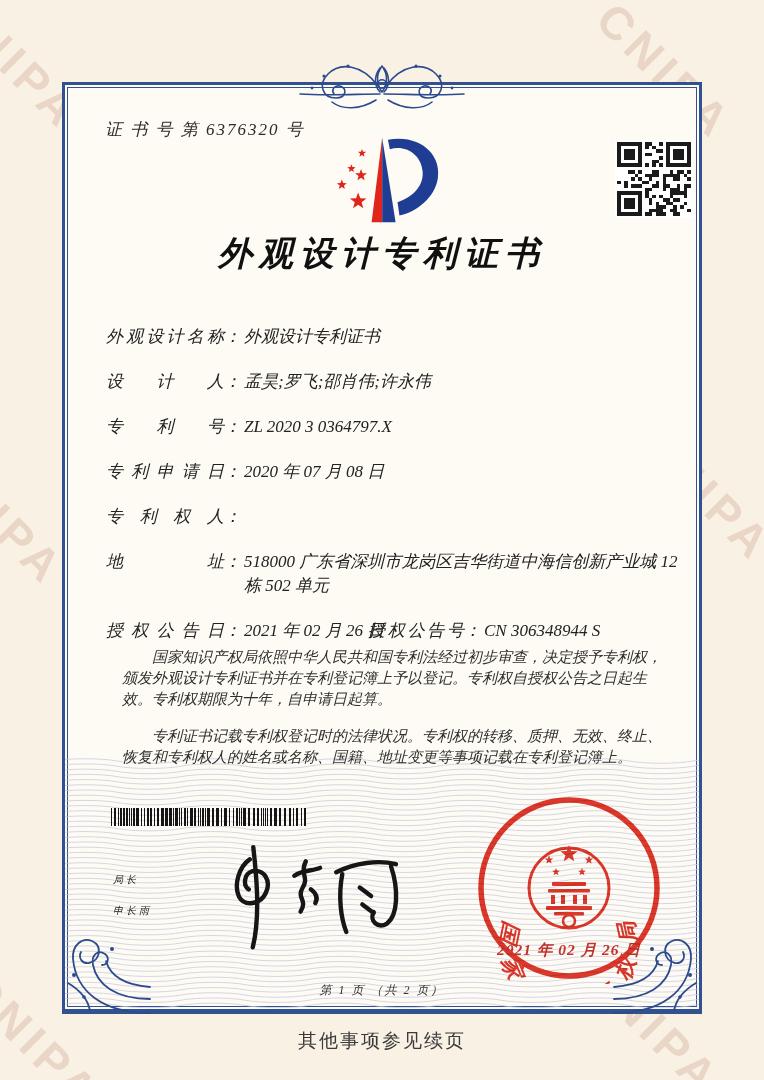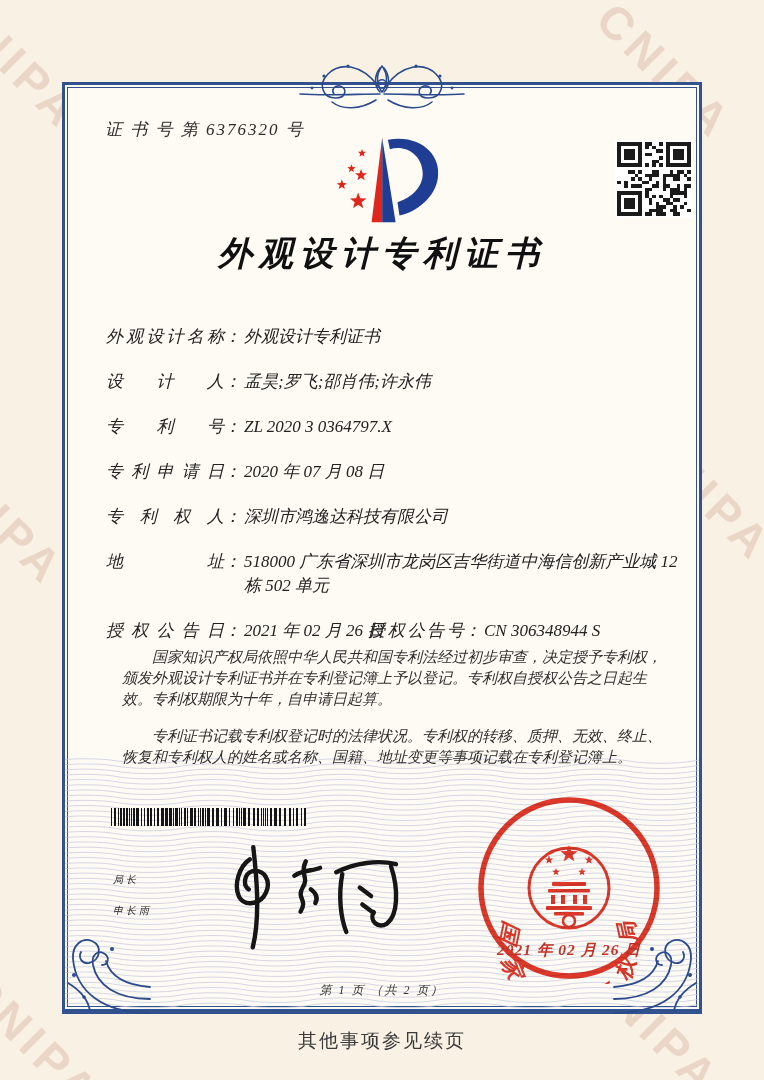--- a/index.html
+++ b/index.html
@@ -305,21 +305,20 @@
         <span class="fvalue">ZL 2020 3 0364797.X</span>
     </div>
     <div class="frow">
       <span class="flabel">专利申请日</span>
         <span class="fcolon">：</span>
         <span class="fvalue">2020 年 07 月 08 日</span>
     </div>
     <div class="frow">
       <span class="flabel">专利权人</span>
         <span class="fcolon">：</span>
-        <span class="fvalue">深圳市鸿逸达科技有限公司</span>
     </div>
     <div class="frow address">
       <span class="flabel">地址</span>
         <span class="fcolon">：</span>
         <span class="fvalue">518000 广东省深圳市龙岗区吉华街道中海信创新产业城 12 栋 502 单元</span>
     </div>
     <div class="grant">
       <div class="gpair1">
         <span class="flabel">授权公告日</span>
           <span class="fcolon">：</span>

